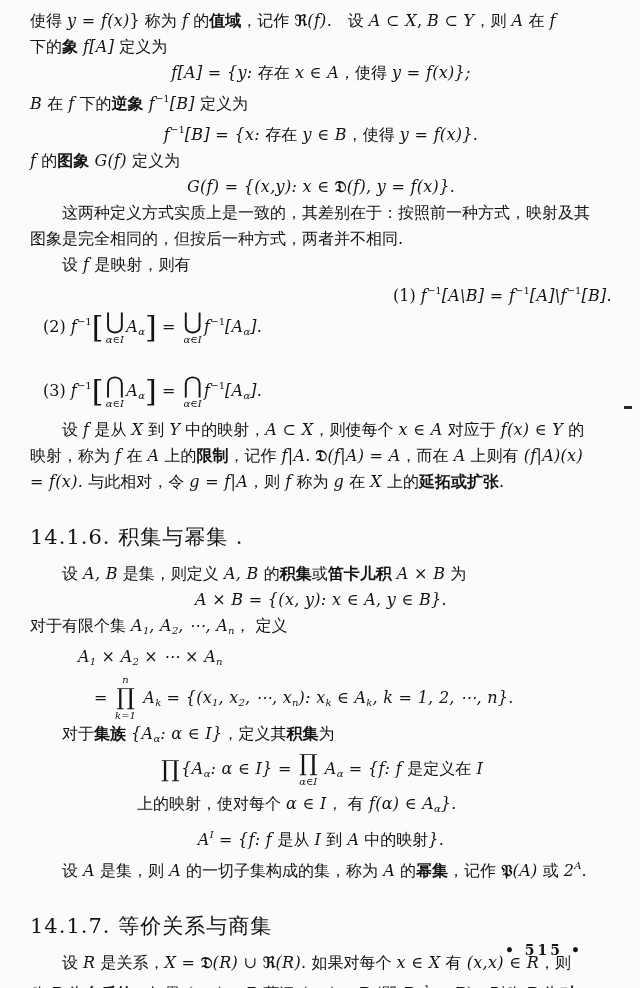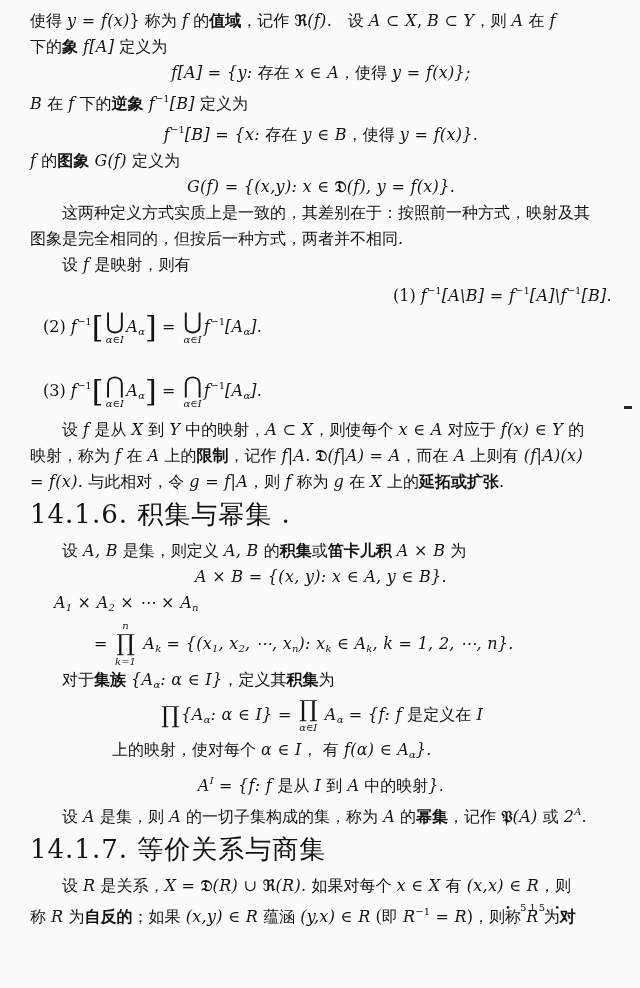--- a/index.html
+++ b/index.html
@@ -8,41 +8,41 @@
     background:#fbfbfa;color:#131313;overflow:hidden;
     font-family:"DejaVu Serif","Liberation Serif",serif;
   }
   .doc{padding:8px 28px 0 30px;}
   .line{
     font-size:16px;line-height:26px;min-height:26px;white-space:nowrap;
   }
   .line.center{text-align:center;}
   .line.indent{text-indent:2em;}
   .heading{
-    font-size:26px;line-height:28px;margin-top:5px;margin-bottom:10px;
+    font-size:21px;line-height:28px;margin-top:28px;margin-bottom:10px;
     letter-spacing:1px;font-weight:500;white-space:nowrap;
   }
   .p{font-style:normal;}
   .b{font-weight:bold;font-family:Liberation Serif, serif;}
   .m{font-style:italic;font-family:"DejaVu Serif",serif;letter-spacing:0.3px;}
   .fr{font-weight:bold;font-family:"DejaVu Serif","DejaVu Sans",serif;font-style:normal;}
   .sup{font-size:10px;vertical-align:7px;letter-spacing:0;}
   .msup{font-size:10px;vertical-align:7px;font-style:italic;letter-spacing:0;}
   .msub{font-size:10px;vertical-align:-3px;font-style:italic;letter-spacing:0;}
   .br{font-size:30px;font-weight:300;vertical-align:-5px;line-height:1;}
   .bigop{
     display:inline-flex;flex-direction:column;align-items:center;
     vertical-align:middle;line-height:1;margin:0 2px;
   }
   .bigop .opsym{font-size:23px;line-height:1;}
   .bigop .under,.bigop .over{font-size:10px;font-style:italic;line-height:1;margin-top:2px;}
   .bigop .over{margin-top:0;margin-bottom:1px;}
   .pagenum{
-    position:absolute;left:505px;top:902px;font-size:10px;
-    letter-spacing:3px;font-weight:normal;
+    position:absolute;left:505px;top:942px;font-size:14px;
+    letter-spacing:3px;font-weight:bold;
   }
   .artifact-dash{
     position:absolute;left:624px;top:406px;width:8px;height:3px;background:#2a2a2a;
   }
 </style>
 </head>
 <body>
 
 <div class="page">
   <div class="doc" id="doc">
@@ -70,34 +70,35 @@
         </span><span class="m">A</span><span class="msub">α</span><span class="br">]</span><span class="m"> = </span><span class="bigop">
           <span class="opsym">⋂</span>
           <span class="under">α∈I</span>
         </span><span class="m">f</span><span class="sup">−1</span><span class="m">[A</span><span class="msub">α</span><span class="m">].</span></div>
       <div class="line indent" style="margin-top: 8px;"><span class="p">设 </span><span class="m">f</span><span class="p"> 是从 </span><span class="m">X</span><span class="p"> 到 </span><span class="m">Y</span><span class="p"> 中的映射，</span><span class="m">A ⊂ X</span><span class="p">，则使每个 </span><span class="m">x ∈ A</span><span class="p"> 对应于 </span><span class="m">f(x) ∈ Y</span><span class="p"> 的</span></div>
       <div class="line"><span class="p">映射，称为 </span><span class="m">f</span><span class="p"> 在 </span><span class="m">A</span><span class="p"> 上的</span><span class="b">限制</span><span class="p">，记作 </span><span class="m">f|A</span><span class="p">. </span><span class="fr">𝔇</span><span class="m">(f|A) = A</span><span class="p">，而在 </span><span class="m">A</span><span class="p"> 上则有 </span><span class="m">(f|A)(x)</span></div>
       <div class="line"><span class="m">= f(x).</span><span class="p"> 与此相对，令 </span><span class="m">g = f|A</span><span class="p">，则 </span><span class="m">f</span><span class="p"> 称为 </span><span class="m">g</span><span class="p"> 在 </span><span class="m">X</span><span class="p"> 上的</span><span class="b">延拓或扩张</span><span class="p">.</span></div>
       <div class="heading"><span class="p">14.1.6. 积集与幂集 .</span></div>
       <div class="line indent"><span class="p">设 </span><span class="m">A, B</span><span class="p"> 是集，则定义 </span><span class="m">A, B</span><span class="p"> 的</span><span class="b">积集</span><span class="p">或</span><span class="b">笛卡儿积</span><span class="p"> </span><span class="m">A × B</span><span class="p"> 为</span></div>
       <div class="line center"><span class="m">A × B = {(x, y): x ∈ A, y ∈ B}.</span></div>
-      <div class="line" style="margin-left: 24px;"><span class="m">A</span><span class="msub">1</span><span class="m"> × A</span><span class="msub">2</span><span class="m"> × ⋯ × A</span><span class="msub">n</span></div>
+      <div class="line"><span class="p">对于有限个集 </span><span class="m">A</span><span class="msub">1</span><span class="m">, A</span><span class="msub">2</span><span class="m">, ⋯, A</span><span class="msub">n</span><span class="p">， 定义</span></div>
+      <div class="line" style="margin-left: 48px;"><span class="m">A</span><span class="msub">1</span><span class="m"> × A</span><span class="msub">2</span><span class="m"> × ⋯ × A</span><span class="msub">n</span></div>
       <div class="line" style="margin-left: 64px;"><span class="m">= </span><span class="bigop">
           <span class="over">n</span>
           <span class="opsym">∏</span>
           <span class="under">k=1</span>
         </span><span class="m"> A</span><span class="msub">k</span><span class="m"> = {(x</span><span class="msub">1</span><span class="m">, x</span><span class="msub">2</span><span class="m">, ⋯, x</span><span class="msub">n</span><span class="m">): x</span><span class="msub">k</span><span class="m"> ∈ A</span><span class="msub">k</span><span class="m">, k = 1, 2, ⋯, n}.</span></div>
       <div class="line indent"><span class="p">对于</span><span class="b">集族</span><span class="p"> </span><span class="m">{A</span><span class="msub">α</span><span class="m">: α ∈ I}</span><span class="p">，定义其</span><span class="b">积集</span><span class="p">为</span></div>
       <div class="line center"><span class="bigop">
           <span class="opsym">∏</span>
         </span><span class="m">{A</span><span class="msub">α</span><span class="m">: α ∈ I} = </span><span class="bigop">
           <span class="opsym">∏</span>
           <span class="under">α∈I</span>
         </span><span class="m"> A</span><span class="msub">α</span><span class="m"> = {f: f </span><span class="p">是定义在 </span><span class="m">I</span></div>
-      <div class="line" style="margin-left: 82px; margin-top: 4px;"><span class="p">上的映射，使对每个 </span><span class="m">α ∈ I</span><span class="p">， 有 </span><span class="m">f(α) ∈ A</span><span class="msub">α</span><span class="m">}.</span></div>
+      <div class="line" style="margin-left: 107px; margin-top: 4px;"><span class="p">上的映射，使对每个 </span><span class="m">α ∈ I</span><span class="p">， 有 </span><span class="m">f(α) ∈ A</span><span class="msub">α</span><span class="m">}.</span></div>
       <div class="line center"><span class="m">A</span><span class="msup">I</span><span class="m"> = {f: f </span><span class="p">是从 </span><span class="m">I</span><span class="p"> 到 </span><span class="m">A</span><span class="p"> 中的映射</span><span class="m">}.</span></div>
       <div class="line indent"><span class="p">设 </span><span class="m">A</span><span class="p"> 是集，则 </span><span class="m">A</span><span class="p"> 的一切子集构成的集，称为 </span><span class="m">A</span><span class="p"> 的</span><span class="b">幂集</span><span class="p">，记作 </span><span class="fr">𝔓</span><span class="m">(A)</span><span class="p"> 或 </span><span class="m">2</span><span class="msup">A</span><span class="p">.</span></div>
       <div class="heading"><span class="p">14.1.7. 等价关系与商集</span></div>
       <div class="line indent"><span class="p">设 </span><span class="m">R</span><span class="p"> 是关系，</span><span class="m">X = </span><span class="fr">𝔇</span><span class="m">(R) ∪ </span><span class="fr">ℜ</span><span class="m">(R).</span><span class="p"> 如果对每个 </span><span class="m">x ∈ X</span><span class="p"> 有 </span><span class="m">(x,x) ∈ R</span><span class="p">，则</span></div>
       <div class="line"><span class="p">称 </span><span class="m">R</span><span class="p"> 为</span><span class="b">自反的</span><span class="p">；如果 </span><span class="m">(x,y) ∈ R</span><span class="p"> 蕴涵 </span><span class="m">(y,x) ∈ R</span><span class="p"> (即 </span><span class="m">R</span><span class="sup">−1</span><span class="m"> = R</span><span class="p">)，则称 </span><span class="m">R</span><span class="p"> 为</span><span class="b">对</span></div>
     </div>
   <div class="pagenum">• 515 •</div>
   <div class="artifact-dash"></div>
 </div>
 

